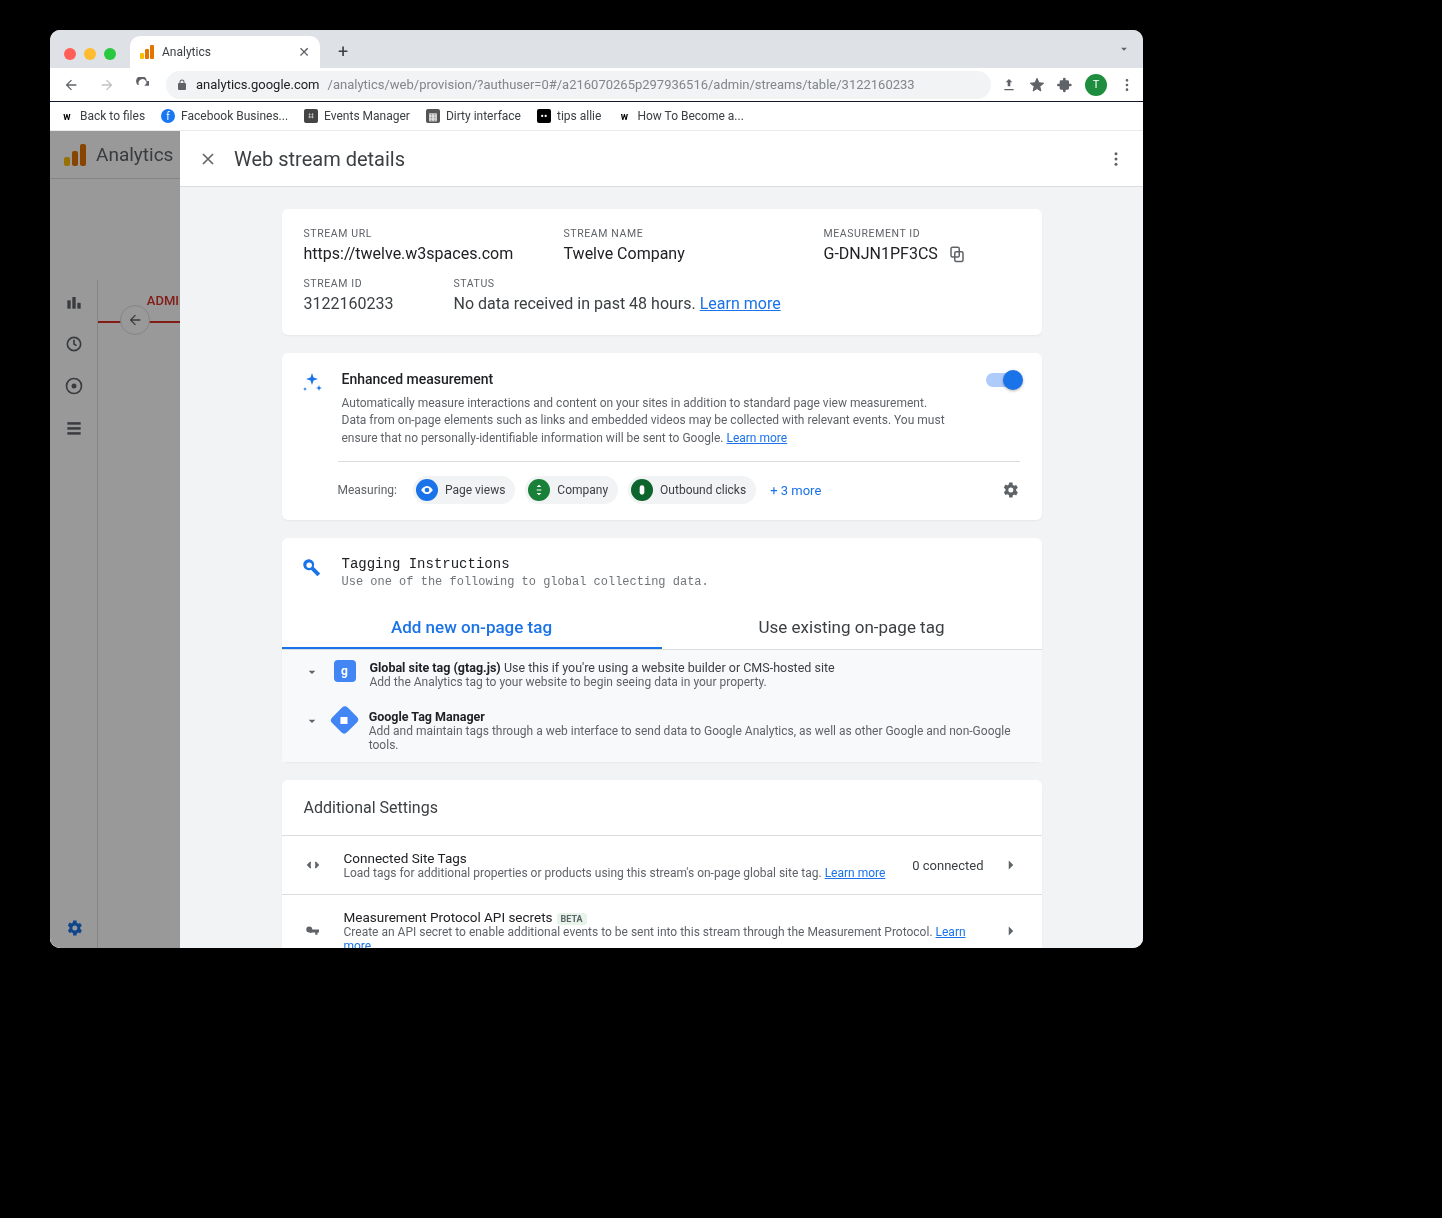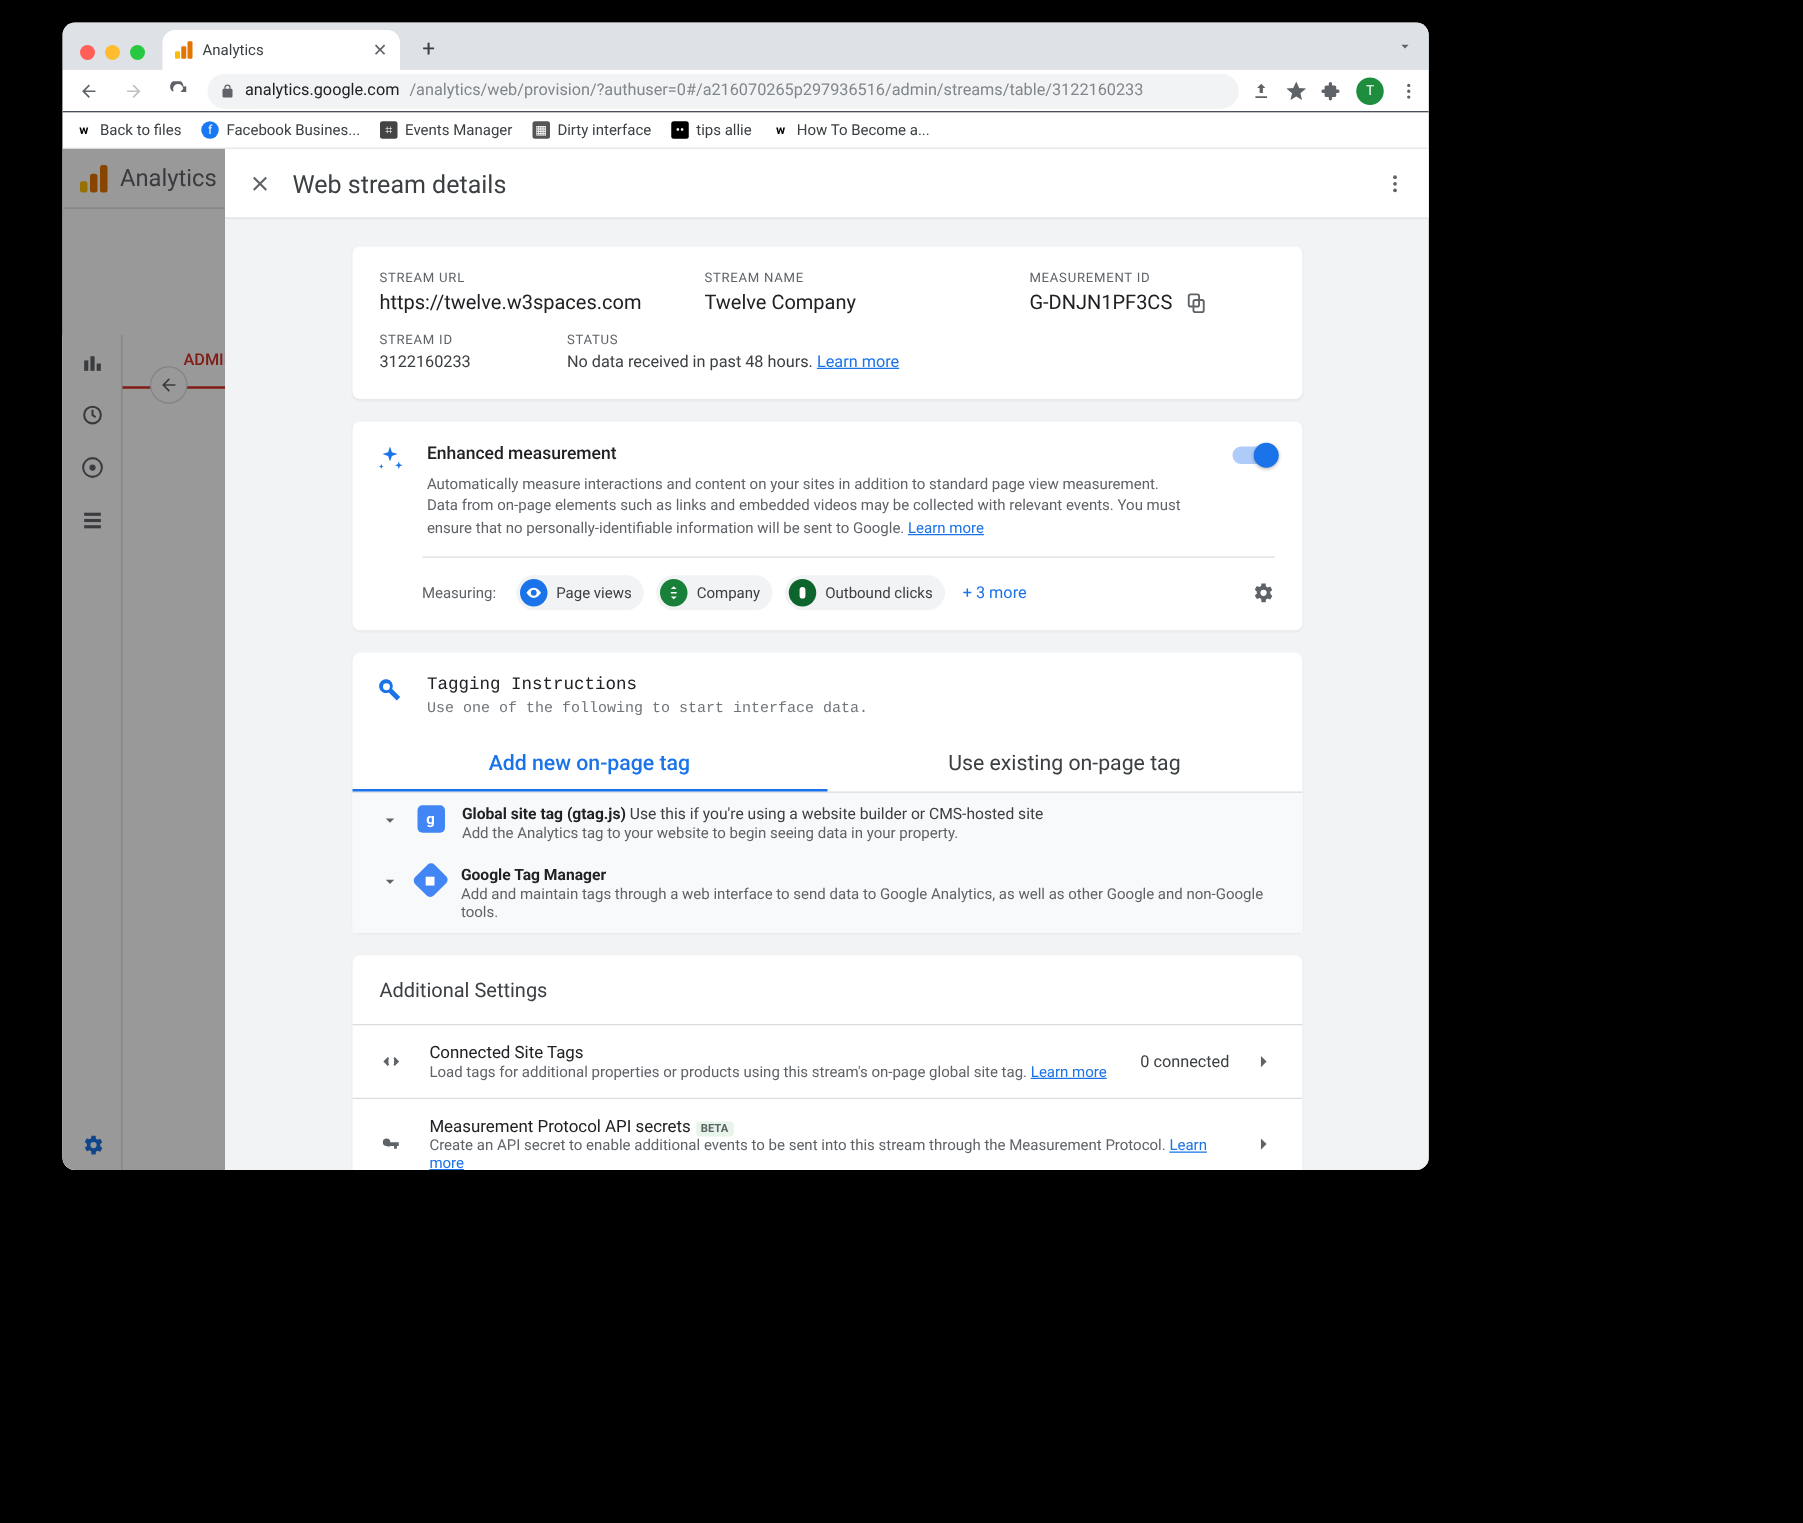--- a/index.html
+++ b/index.html
@@ -9,21 +9,21 @@
     --muted2:#70757a;
     --border:#dadce0;
     --chip-bg:#e8eaed;
   }
   * { box-sizing:border-box; }
   body {
     margin:0; background:#000; font-family:-apple-system,BlinkMacSystemFont,Roboto,Helvetica,Arial,sans-serif;
     color:var(--text); width:1442px; height:1218px; overflow:hidden;
   }
   
-  .window { position:absolute; left:50px; top:18px; width:1093px; height:918px; background:#f1f3f4; border-radius:10px; box-shadow:0 10px 30px rgba(0,0,0,.45); overflow:hidden; }
+  .window { position:absolute; left:50px; top:30px; width:1093px; height:918px; background:#f1f3f4; border-radius:10px; box-shadow:0 10px 30px rgba(0,0,0,.45); overflow:hidden; }
   .tabbar { height:38px; background:#dee1e6; display:flex; align-items:flex-end; padding-left:10px; gap:6px; }
   .traffic { display:flex; gap:8px; align-items:center; padding:0 8px 8px 4px;}
   .dot { width:12px;height:12px;border-radius:50%; }
   .dot.red{background:#ff5f57;} .dot.yel{background:#febc2e;} .dot.grn{background:#28c840;}
   .tab { background:#fff; height:32px; min-width:190px; border-top-left-radius:10px; border-top-right-radius:10px; display:flex; align-items:center; padding:0 10px; font-size:12px; gap:8px; color:#3c4043;}
   .tab .favicon { width:14px;height:14px; position:relative; }
   .tab .favicon:before{content:"";position:absolute;left:0;bottom:0;width:4px;height:6px;background:#fbbc04;border-radius:1px;}
   .tab .favicon:after{content:"";position:absolute;left:5px;bottom:0;width:4px;height:10px;background:#e37400;border-radius:1px;}
   .favx{position:absolute;left:10px;bottom:0;width:4px;height:14px;background:#e37400;border-radius:1px;}
   .tab .tabx { margin-left:auto; color:#5f6368; font-size:14px; }
@@ -61,21 +61,21 @@
   .modal-header .kebab{margin-left:auto;color:#5f6368;}
   .modal-body{flex:1;overflow:auto;padding:22px 0;}
   .card{background:#fff;border-radius:6px;width:760px;margin:0 auto 18px auto; box-shadow:0 1px 2px rgba(0,0,0,.05);}
   .info-card{padding:18px 22px 8px;}
   .info-grid{display:flex;gap:30px;flex-wrap:wrap;}
   .field{display:flex;flex-direction:column;min-width:200px;margin-bottom:14px;}
   .wide{min-width:230px;}
   .label{font-size:10.5px;letter-spacing:0.6px;color:var(--muted);margin-bottom:4px;}
   .value{font-size:15px;color:#202124;}
   .value.mid{font-size:16px;font-weight:400;}
-  .value.sm{font-size:13px;color:#3c4043;}
+  .value.sm{font-size:16px;color:#3c4043;}
   .mid-row{display:flex;align-items:center;gap:10px;}
   .copy-icon{color:#5f6368;cursor:pointer;}
   .link{color:var(--blue);text-decoration:underline;}
 
   
   .em-card{padding:0;}
   .em-top{display:flex; padding:18px 22px 14px 18px; gap:14px;}
   .em-icon{min-width:28px;color:var(--blue);font-size:20px;}
   .em-main{flex:1;}
   .em-title{font-size:14px;font-weight:500;margin-bottom:8px;}
@@ -387,21 +387,21 @@
 
       <div class="card tag-card">
         <div class="tag-top">
           <div class="wrench-icon">
             <svg width="22" height="22" viewBox="0 0 24 24">
                 <path fill="currentColor" d="M22 19l-7-7a6 6 0 10-3 3l7 7zM7 10a3 3 0 116 0 3 3 0 01-6 0z"></path>
               </svg>
           </div>
           <div>
             <div class="tag-title">Tagging Instructions</div>
-            <div class="tag-sub">Use one of the following to start interface data.</div>
+            <div class="tag-sub">Use one of the following to global collecting data.</div>
           </div>
         </div>
         <div class="tabs">
           <div class="tabb active">Add new on-page tag</div>
           <div class="tabb">Use existing on-page tag</div>
         </div>
         <div class="acc">
           <div class="acc-row">
             <span class="acc-caret">
                 <svg width="16" height="16" viewBox="0 0 24 24">

